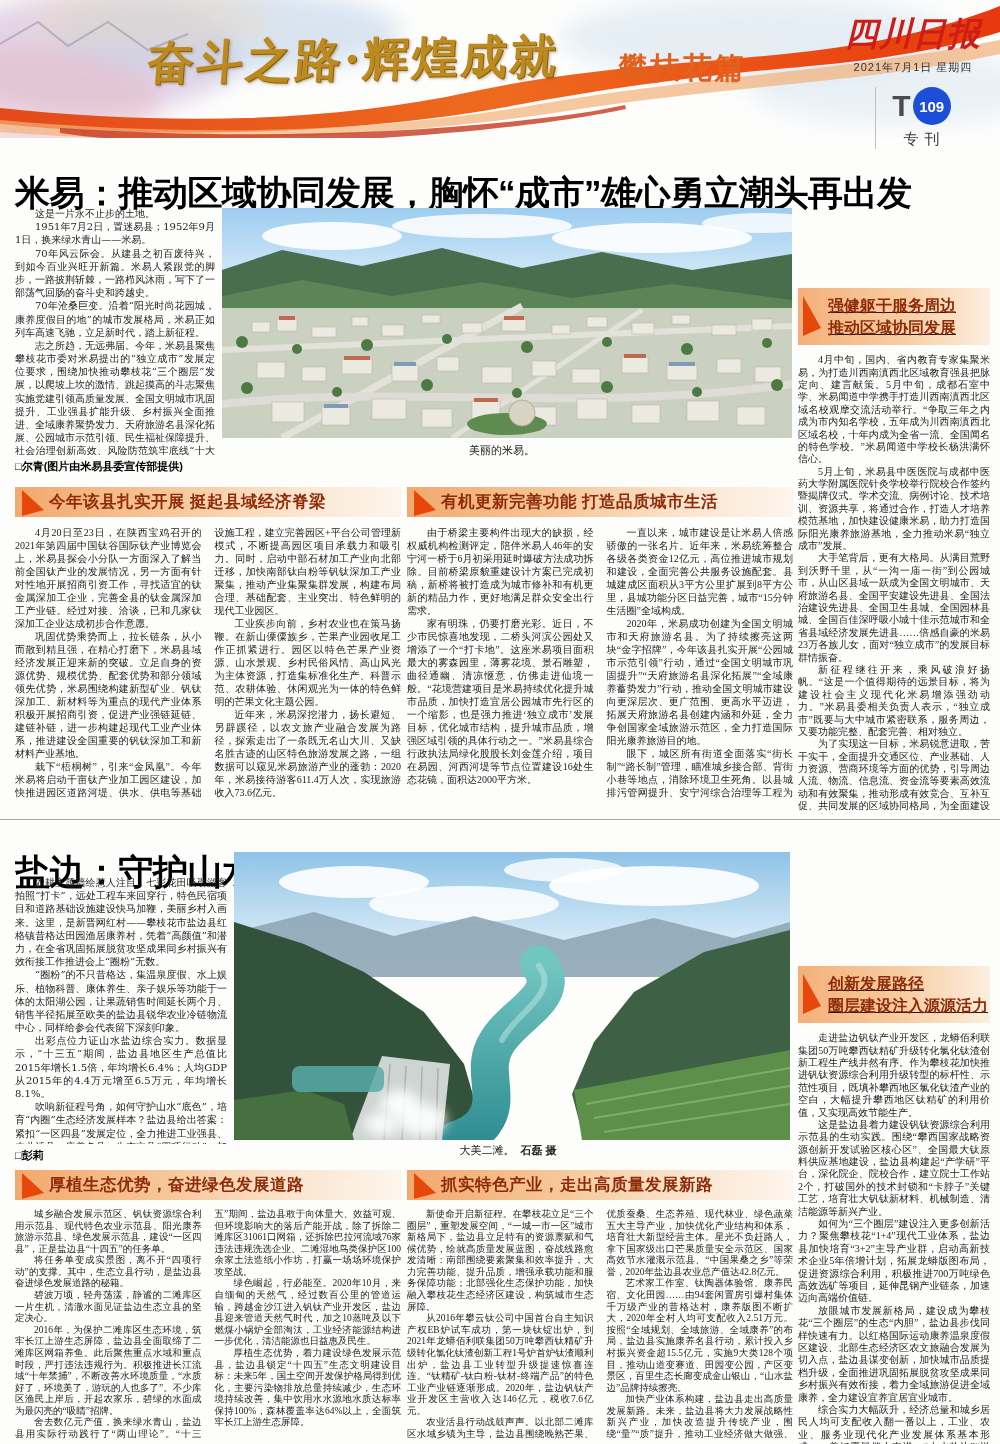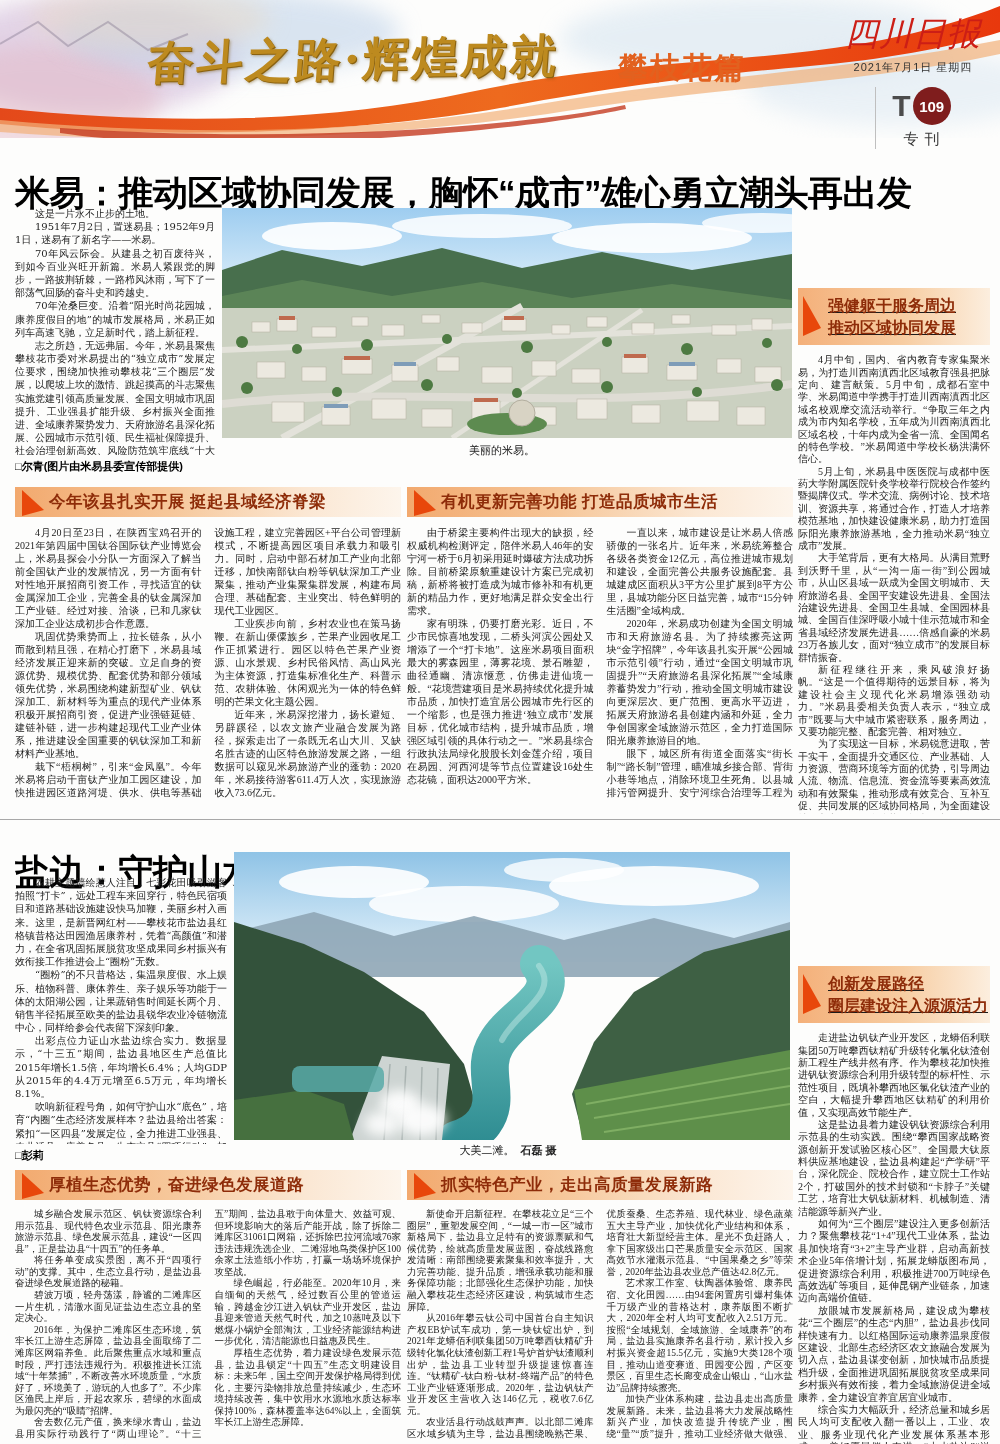--- a/index.html
+++ b/index.html
@@ -18,30 +18,30 @@
     text-shadow:1px 1px 0 #8a6210, 2px 2px 3px rgba(120,85,10,.45);
     white-space:nowrap;
   }
   .edition-tag {
     position:absolute; left:618px; top:48px;
     font-family:"Liberation Sans", sans-serif; font-weight:bold; font-size:30px;
     color:#e2611f; letter-spacing:2px;
   }
   .mast-block { position:absolute; right:12px; top:12px; width:150px; text-align:center; }
   .masthead {
-    font-family:"DejaVu Serif", serif; font-weight:normal; font-style:italic;
+    font-family:"DejaVu Serif", serif; font-weight:bold; font-style:italic;
     font-size:33px; color:#cc1e16; letter-spacing:1px; white-space:nowrap;
   }
   .pub-date { font-family:"Liberation Sans", sans-serif; font-size:11px; color:#333; margin-top:3px; letter-spacing:1px; }
   .pageno-wrap { display:inline-block; border-left:1px solid #bfbfbf; padding-left:16px; margin-top:12px; text-align:center; }
   .pageno-row { display:flex; align-items:center; justify-content:center; gap:2px; }
   .pletter { font-family:"Liberation Sans", sans-serif; font-weight:bold; font-size:30px; color:#4c4c4c; }
   .pnum {
     display:inline-flex; align-items:center; justify-content:center;
-    width:38px; height:38px; border-radius:50%; background:#7f1d1d; color:#fff;
+    width:38px; height:38px; border-radius:50%; background:#1d4ed8; color:#fff;
     font-family:"Liberation Sans", sans-serif; font-weight:bold; font-size:15px;
   }
   .ptype { font-family:"Liberation Sans", sans-serif; font-size:15px; color:#3a3a3a; letter-spacing:6px; margin-top:5px; padding-left:6px; }
   
   .headline {
     position:absolute; left:15px; width:975px;
     font-family:"Liberation Sans", sans-serif; font-weight:bold; font-size:35px;
     color:#000; letter-spacing:-0.5px; white-space:nowrap;
   }
   
@@ -131,21 +131,21 @@
         </div>
         <div class="ptype">专刊</div>
       </div>
     </div>
   </header>
 
   <h1 class="headline" style="top:147px;">米易：推动区域协同发展，胸怀“成市”雄心勇立潮头再出发</h1>
 
   <div class="intro" style="left:15px; top:207px; width:200px; height:248px;">
       <p>这是一片永不止步的土地。</p>
-      <p>1951年7月2日，置迷易县；1952年9月1日，迷易有了新名字——米易。</p>
+      <p>1951年7月2日，置迷易县；1952年9月1日，换来绿水青山——米易。</p>
       <p>70年风云际会。从建县之初百废待兴，到如今百业兴旺开新篇。米易人紧跟党的脚步，一路披荆斩棘，一路栉风沐雨，写下了一部荡气回肠的奋斗史和跨越史。</p>
       <p>70年沧桑巨变。沿着“阳光时尚花园城，康养度假目的地”的城市发展格局，米易正如列车高速飞驰，立足新时代，踏上新征程。</p>
       <p>志之所趋，无远弗届。今年，米易县聚焦攀枝花市委对米易提出的“独立成市”发展定位要求，围绕加快推动攀枝花“三个圈层”发展，以爬坡上坎的激情、跳起摸高的斗志聚焦实施党建引领高质量发展、全国文明城市巩固提升、工业强县扩能升级、乡村振兴全面推进、全域康养聚势发力、天府旅游名县深化拓展、公园城市示范引领、民生福祉保障提升、社会治理创新高效、风险防范筑牢底线“十大行动”，勇于争先，为攀枝花加快建设川西南滇西北现代化区域中心城市贡献米易力量。</p>
     </div>
   <div class="byline" style="left:15px; top:459px; width:210px;">□尔青(图片由米易县委宣传部提供)</div>
 
   <figure class="photo" style="left:222px; top:208px; width:570px; height:230px; margin:0;">
     <svg width="570" height="230" viewBox="0 0 570 230">
       <defs>
         <linearGradient id="sky1" x1="0" y1="0" x2="0" y2="1">

